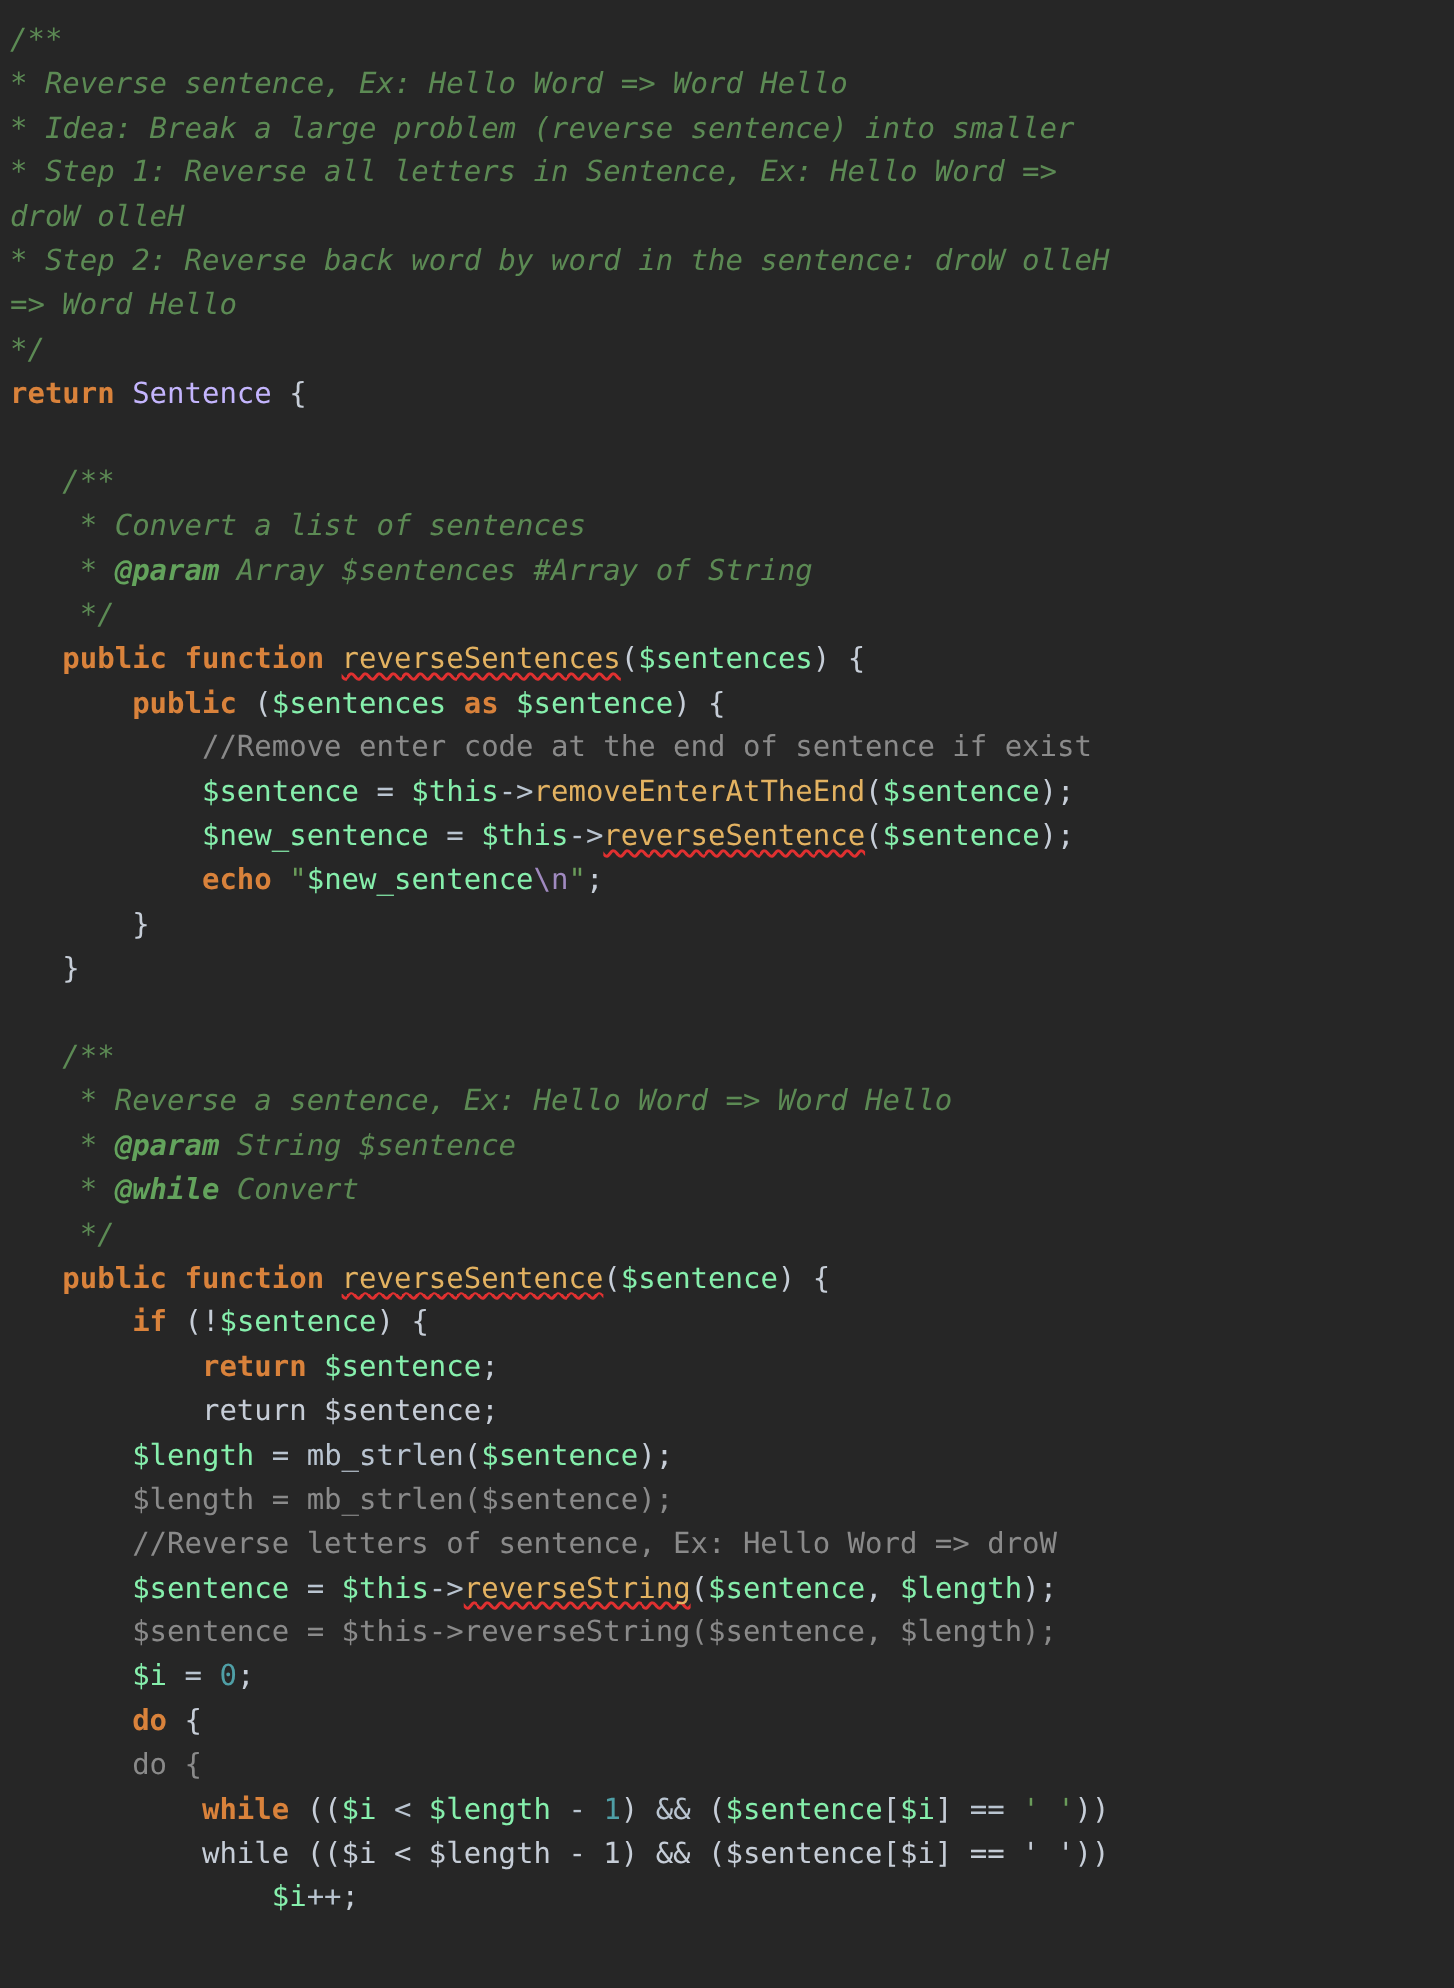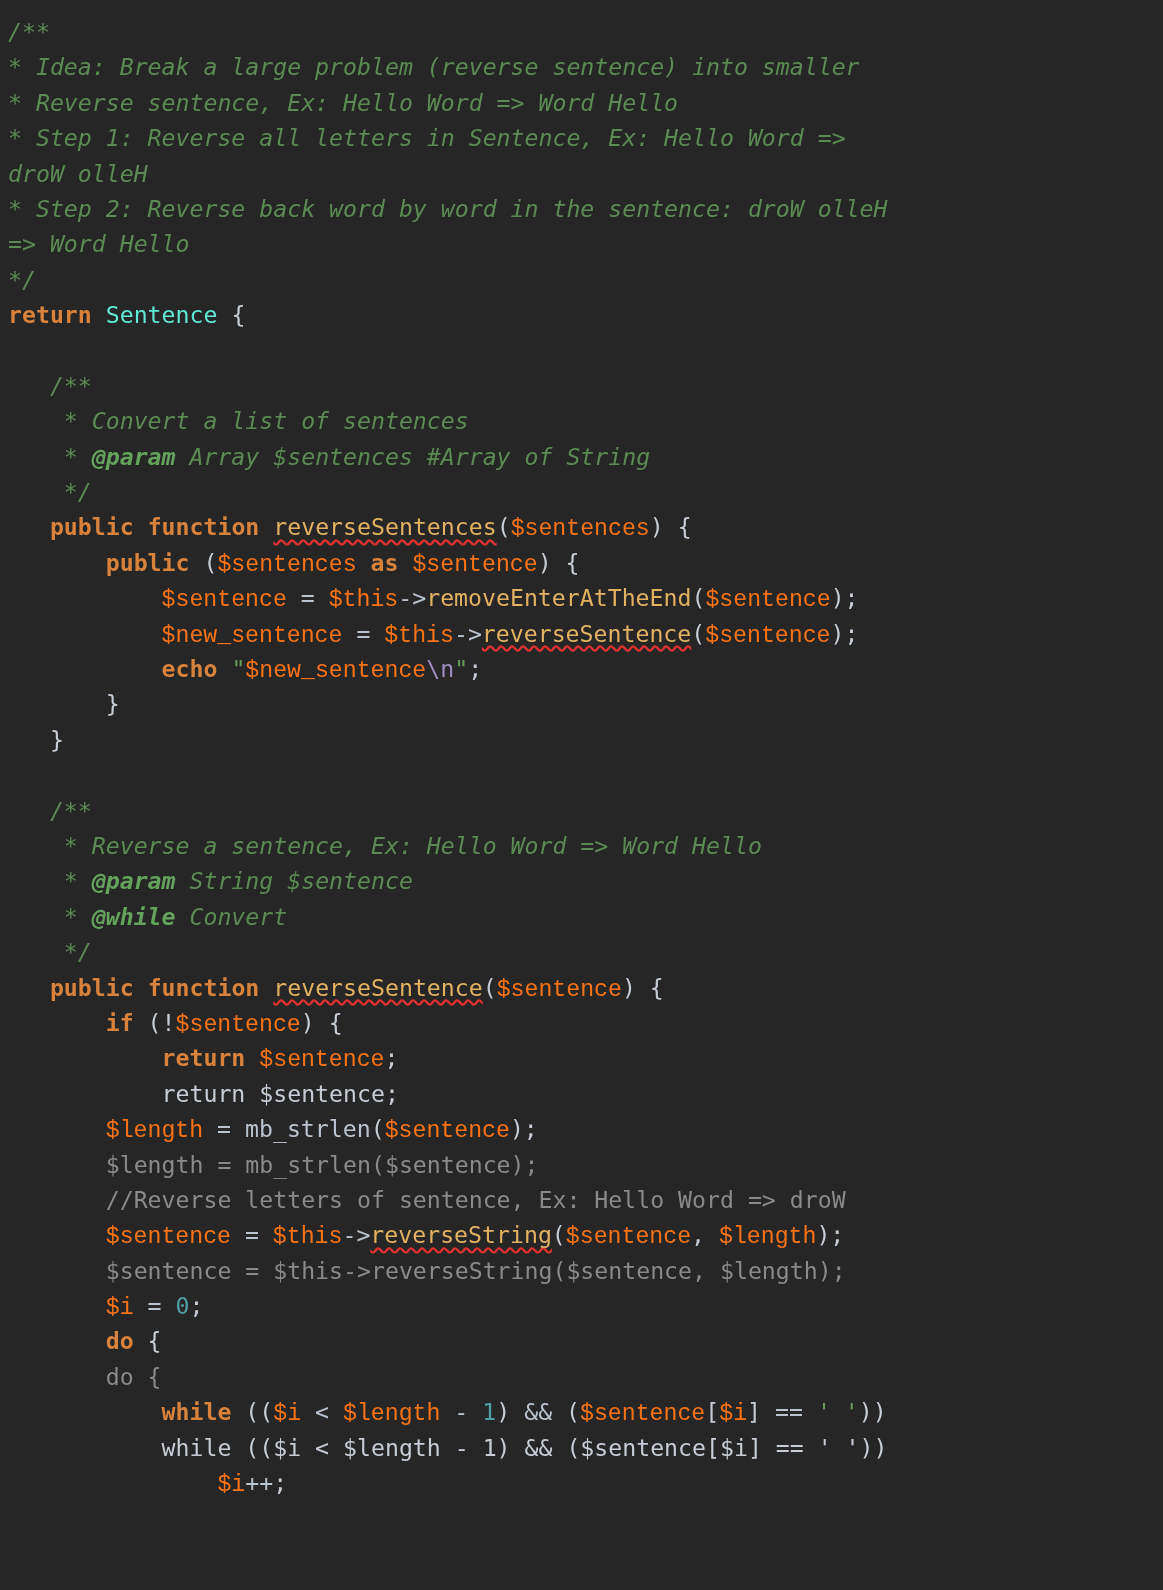--- a/index.html
+++ b/index.html
@@ -32,23 +32,23 @@
     height: 35.4px;
     white-space: pre;
     letter-spacing: 0px;
     color: #c6cdd7;
   }
   
   .tok-doc        { color: #5c8a54; font-style: italic; }
   .tok-doctag     { color: #63a35c; font-style: italic; font-weight: bold; }
   .tok-comment    { color: #8a8a8a; }
   .tok-kw         { color: #d9823b; font-weight: bold; }
-  .tok-var        { color: #f97316; font-family: Liberation Mono, monospace; }
+  .tok-var        { color: #86efac; }
   .tok-punct      { color: #c6cdd7; }
-  .tok-class      { color: #5eead4; }
+  .tok-class      { color: #c4b5fd; }
   .tok-fn         { color: #e3b261; text-align: right; }
   .tok-fnplain    { color: #b9c4d0; }
   .tok-str        { color: #6a9c5a; }
   .tok-escape     { color: #a08ac0; }
   .tok-num        { color: #4f9fa6; }
   .tok-op         { color: #b9c4d0; }
 
   .squiggle {
     text-decoration: underline wavy #e03030;
     text-decoration-skip-ink: none;
@@ -57,23 +57,23 @@
   .spacer { height: 35.4px; }
 </style>
 </head>
 <body>
 
 <div id="editor">
   <div class="code-surface">
 
     <div class="line"><span class="tok-doc">/**</span></div>
 
+    <div class="line"><span class="tok-doc">* Reverse sentence, Ex: Hello Word =&gt; Word Hello</span></div>
+
     <div class="line"><span class="tok-doc">* Idea: Break a large problem (reverse sentence) into smaller</span></div>
-
-    <div class="line"><span class="tok-doc">* Reverse sentence, Ex: Hello Word =&gt; Word Hello</span></div>
 
 
     <div class="line"><span class="tok-doc">* Step 1: Reverse all letters in Sentence, Ex: Hello Word =&gt;</span></div>
 
     <div class="line"><span class="tok-doc">droW olleH</span></div>
 
     <div class="line"><span class="tok-doc">* Step 2: Reverse back word by word in the sentence: droW olleH</span></div>
 
     <div class="line"><span class="tok-doc">=&gt; Word Hello</span></div>
 
@@ -88,20 +88,21 @@
     <div class="line"><span class="tok-doc">    * Convert a list of sentences</span></div>
 
     <div class="line"><span class="tok-doc">    * </span><span class="tok-doctag">@param</span><span class="tok-doc"> Array $sentences #Array of String</span></div>
 
     <div class="line"><span class="tok-doc">    */</span></div>
 
     <div class="line"><span class="tok-punct">   </span><span class="tok-kw">public</span><span class="tok-punct"> </span><span class="tok-kw">function</span><span class="tok-punct"> </span><span class="tok-fn squiggle">reverseSentences</span><span class="tok-punct">(</span><span class="tok-var">$sentences</span><span class="tok-punct">) {</span></div>
 
     <div class="line"><span class="tok-punct">       </span><span class="tok-kw">public</span><span class="tok-punct"> (</span><span class="tok-var">$sentences</span><span class="tok-punct"> </span><span class="tok-kw">as</span><span class="tok-punct"> </span><span class="tok-var">$sentence</span><span class="tok-punct">) {</span></div>
 
+    <div class="line"><span class="tok-comment">           //Remove enter code at the end of sentence if exist</span></div>
 
     <div class="line"><span class="tok-punct">           </span><span class="tok-var">$sentence</span><span class="tok-op"> = </span><span class="tok-var">$this</span><span class="tok-op">-&gt;</span><span class="tok-fn">removeEnterAtTheEnd</span><span class="tok-punct">(</span><span class="tok-var">$sentence</span><span class="tok-punct">);</span></div>
 
     <div class="line"><span class="tok-punct">           </span><span class="tok-var">$new_sentence</span><span class="tok-op"> = </span><span class="tok-var">$this</span><span class="tok-op">-&gt;</span><span class="tok-fn squiggle">reverseSentence</span><span class="tok-punct">(</span><span class="tok-var">$sentence</span><span class="tok-punct">);</span></div>
 
     <div class="line"><span class="tok-punct">           </span><span class="tok-kw">echo</span><span class="tok-punct"> </span><span class="tok-str">"</span><span class="tok-var">$new_sentence</span><span class="tok-escape">\n</span><span class="tok-str">"</span><span class="tok-punct">;</span></div>
 
     <div class="line"><span class="tok-punct">       }</span></div>
 
     <div class="line"><span class="tok-punct">   }</span></div>

